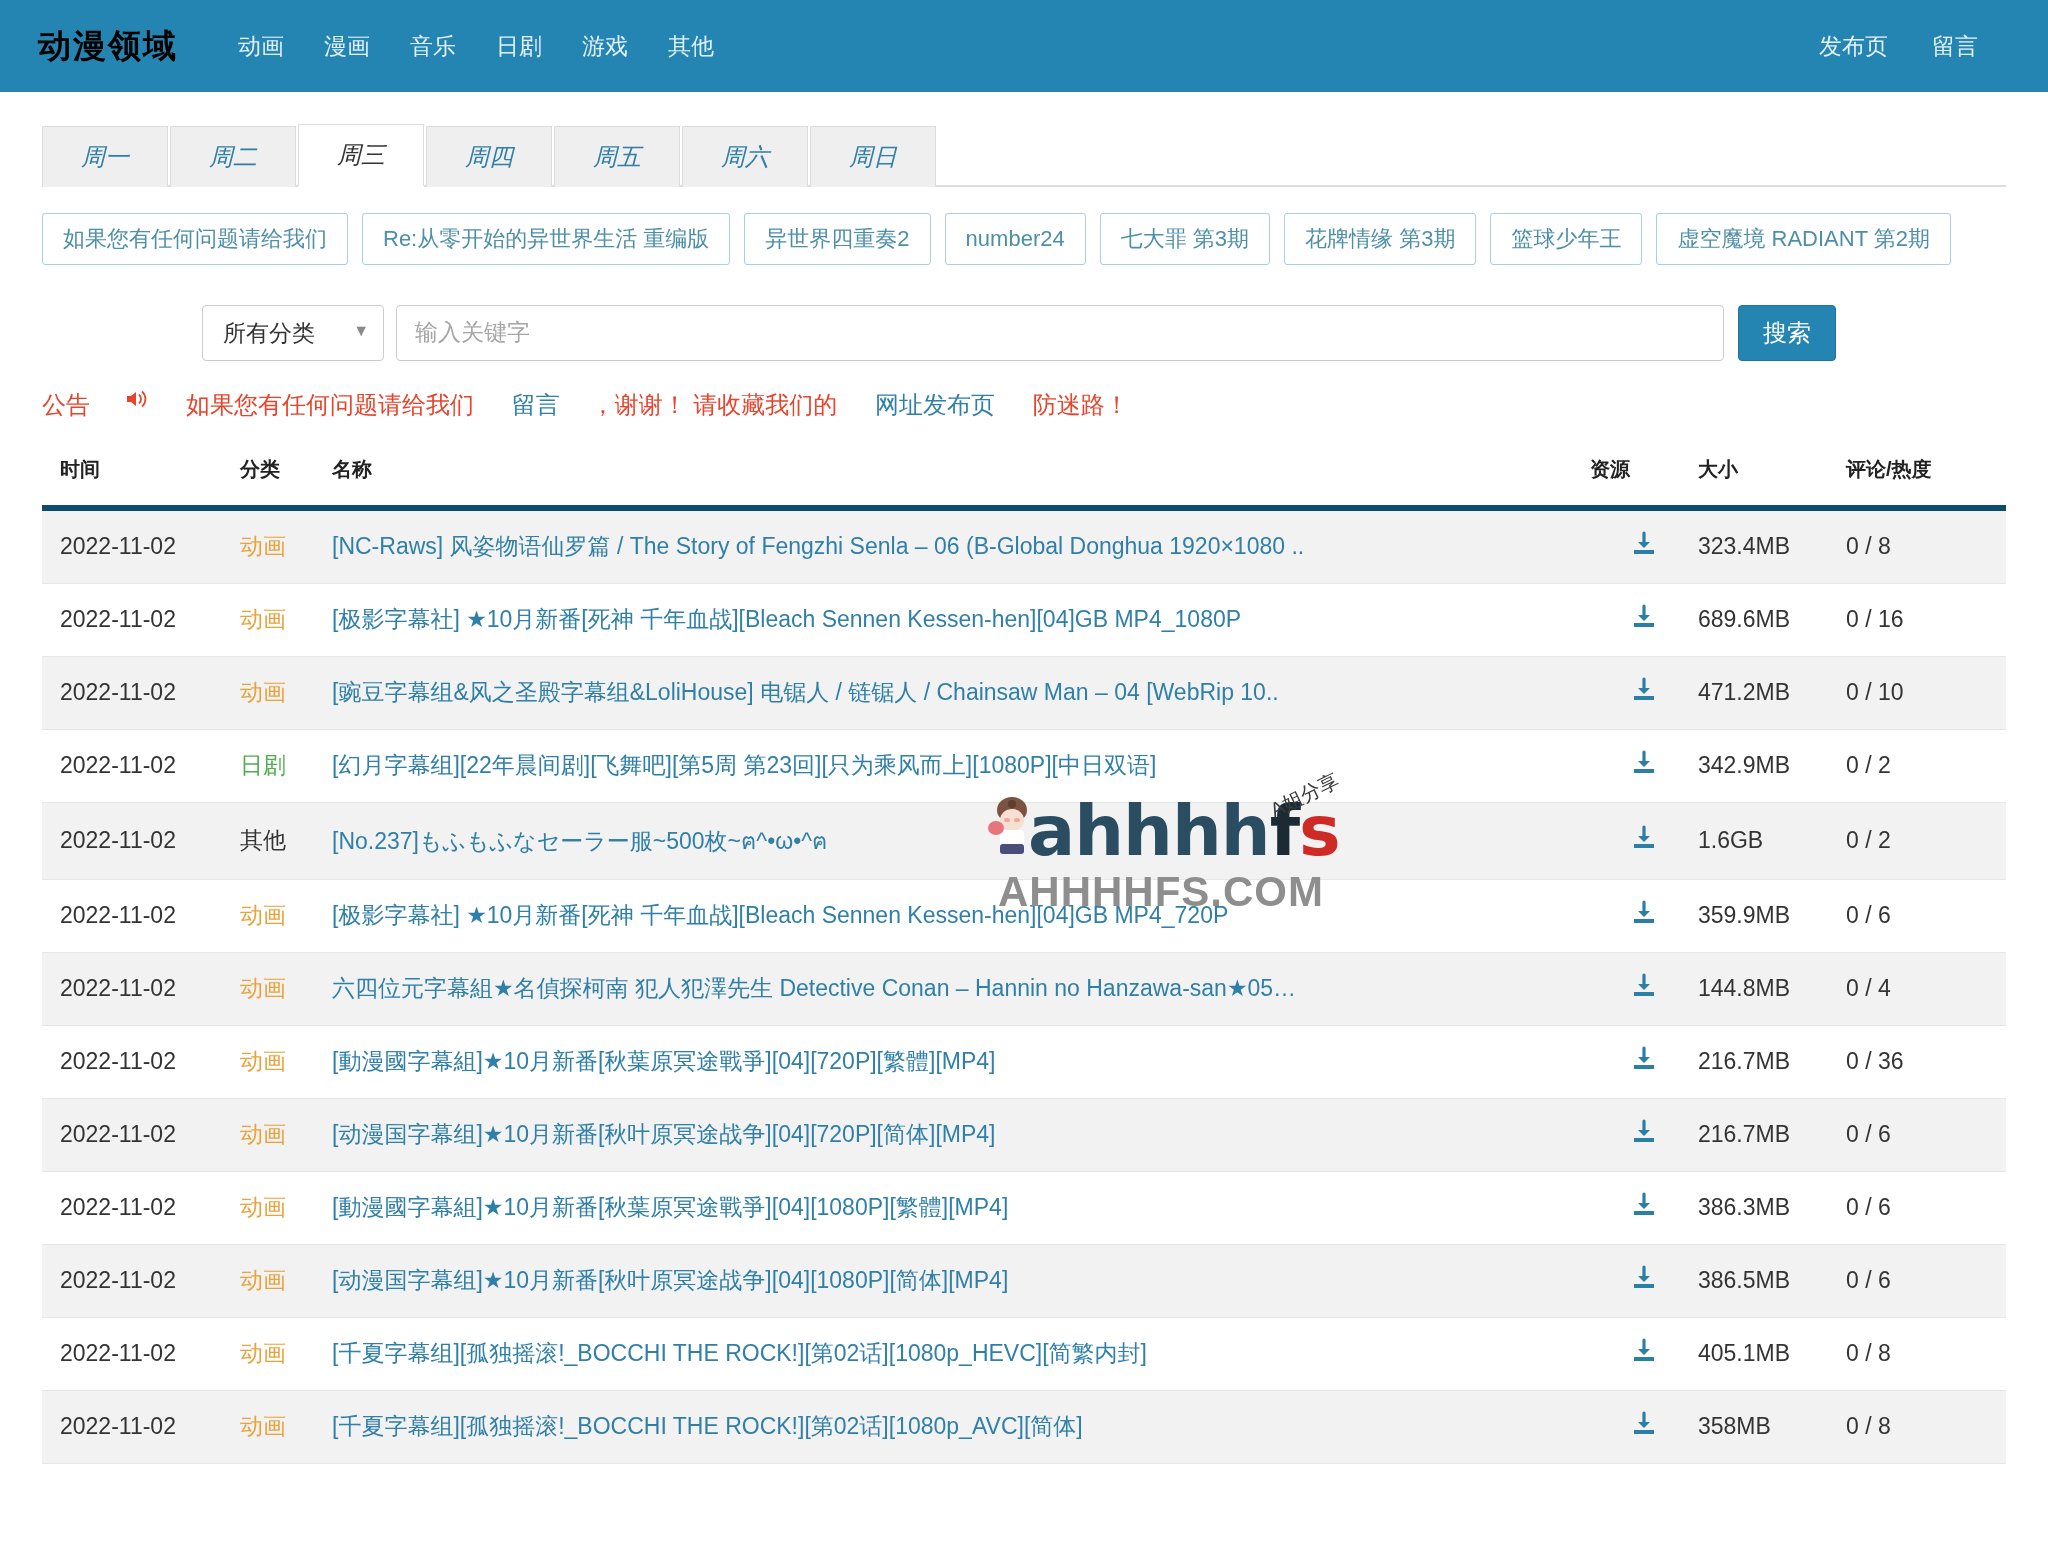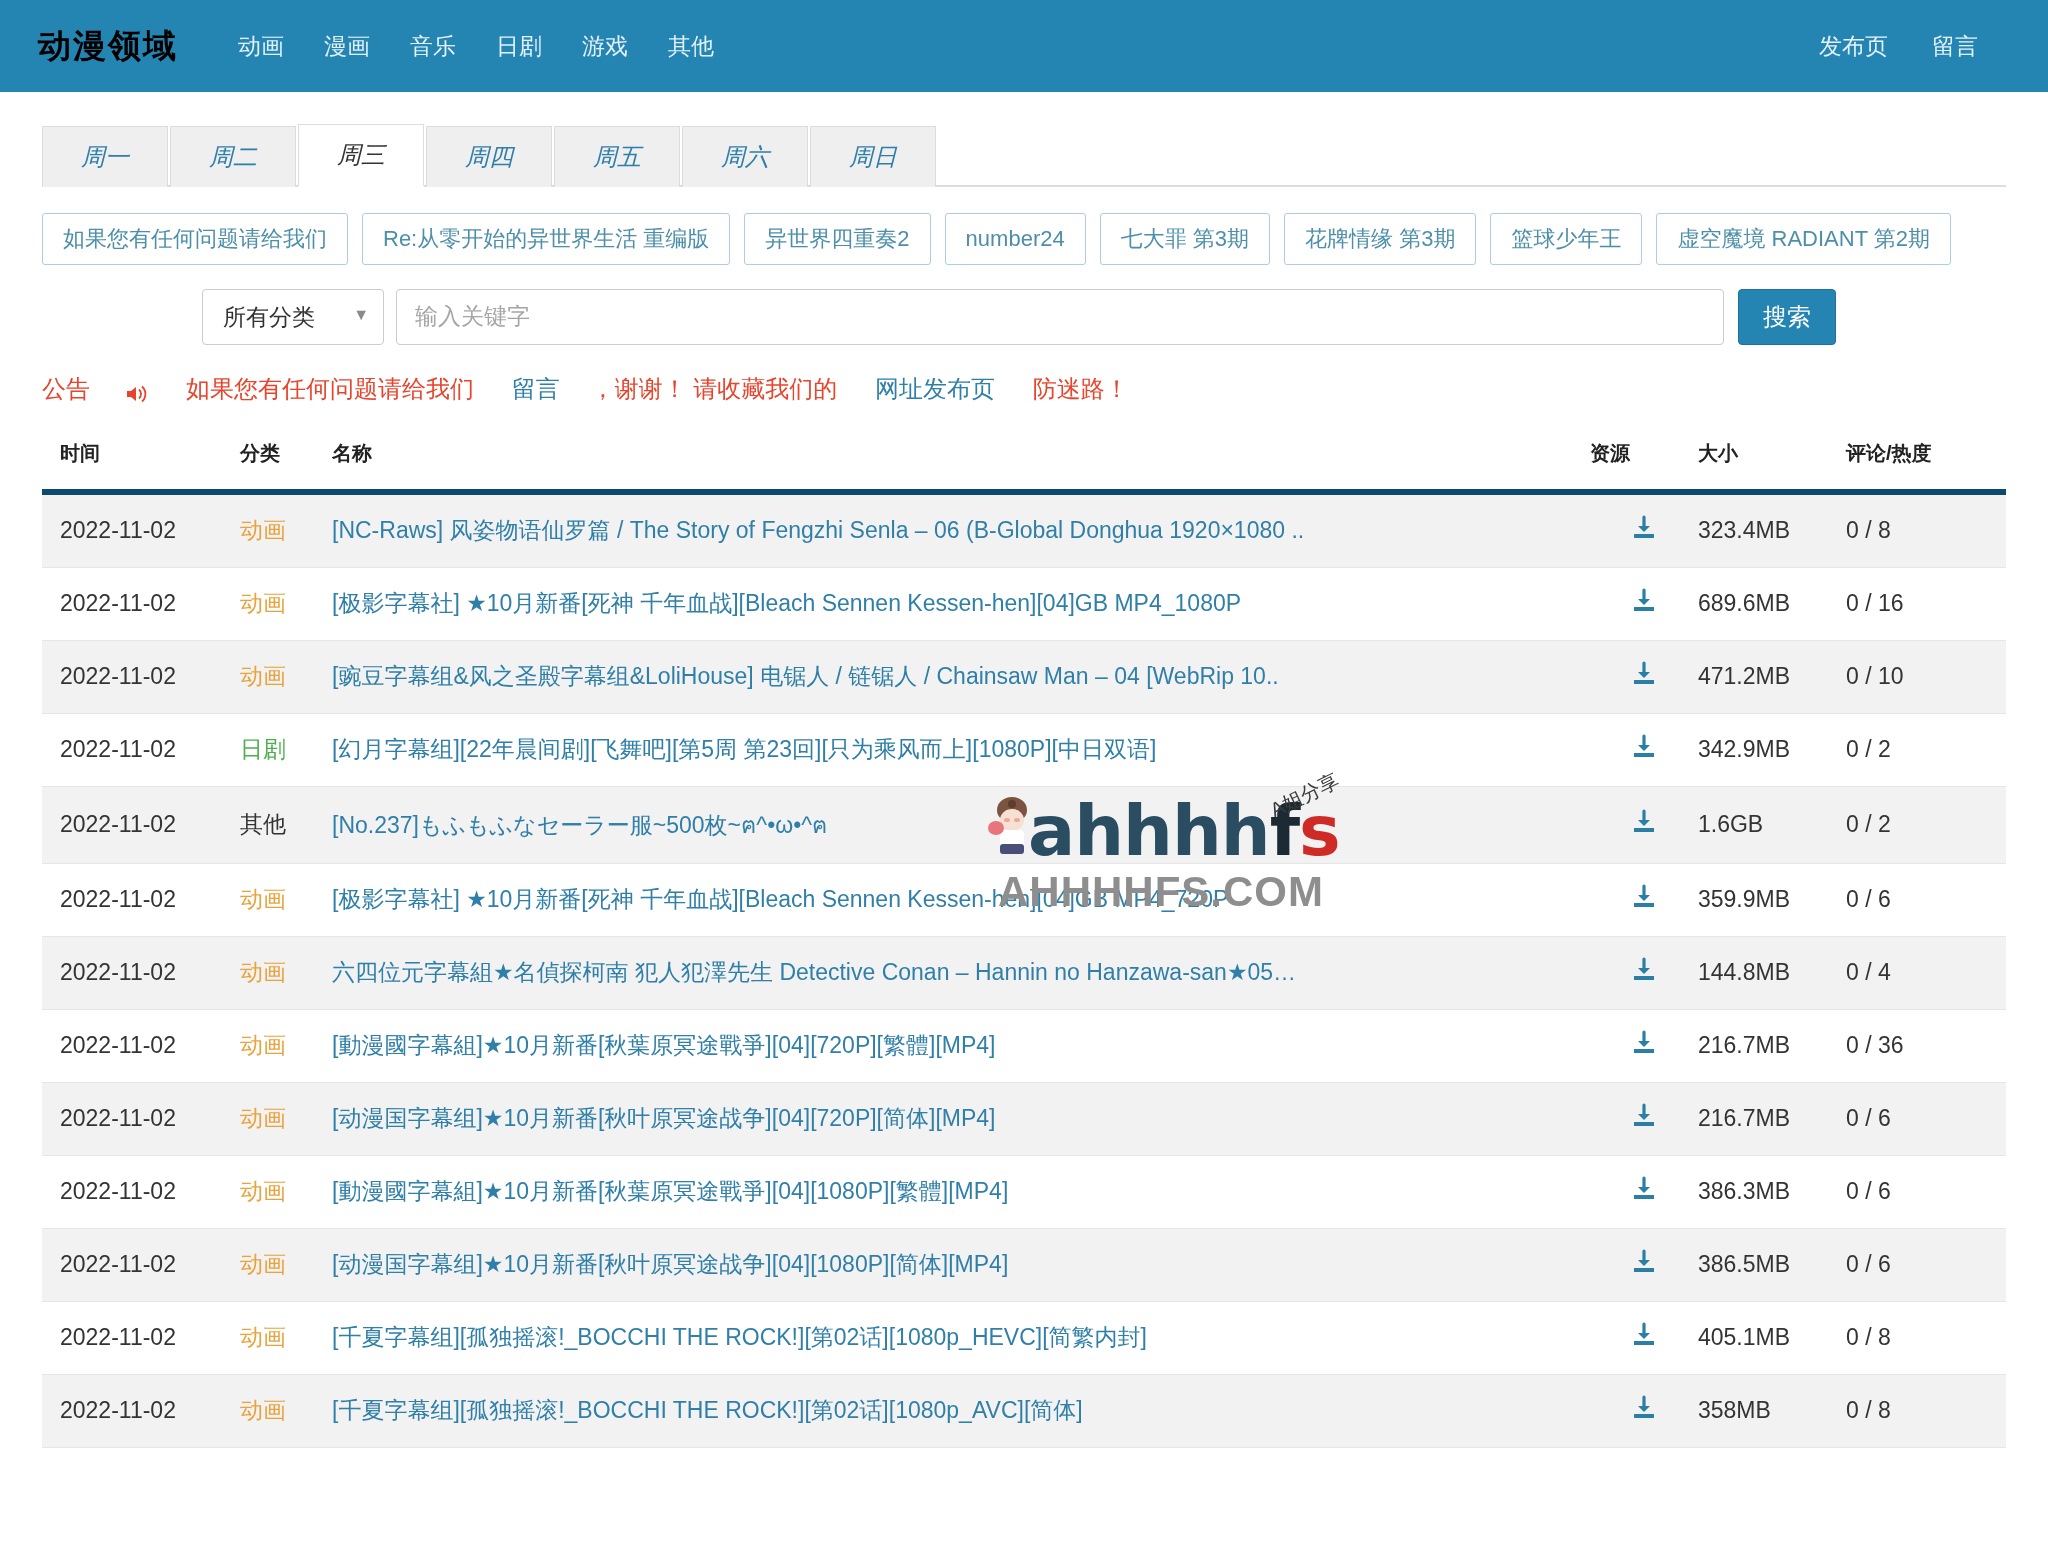--- a/index.html
+++ b/index.html
@@ -91,21 +91,21 @@
     color: #4d8fa9;
     background: #ffffff;
     cursor: pointer;
     white-space: nowrap;
     line-height: 1.15;
   }
 
   
   .searchrow {
     display: flex;
-    margin-top: 24px;
+    margin-top: 40px;
     padding-left: 160px;
     padding-right: 170px;
     align-items: stretch;
   }
   .select-wrap {
     position: relative;
     width: 182px;
   }
   .cat-select {
     width: 100%;
@@ -155,21 +155,21 @@
     font-family: "Liberation Sans", sans-serif;
     white-space: nowrap;
   }
 
   
   .announce {
     margin-top: 28px;
     font-size: 24px;
     color: #e8432b;
     display: flex;
-    align-items: flex-end;
+    align-items: flex-start;
     flex-wrap: wrap;
     line-height: 1.3;
     gap: 31px;
   }
   .announce .seg { white-space: pre; }
   .announce .lnk { color: #2f7fa8; cursor: pointer; white-space: pre; }
   .spk {
     display: inline-block;
     margin: 0 6px 0 4px;
     position: relative;

